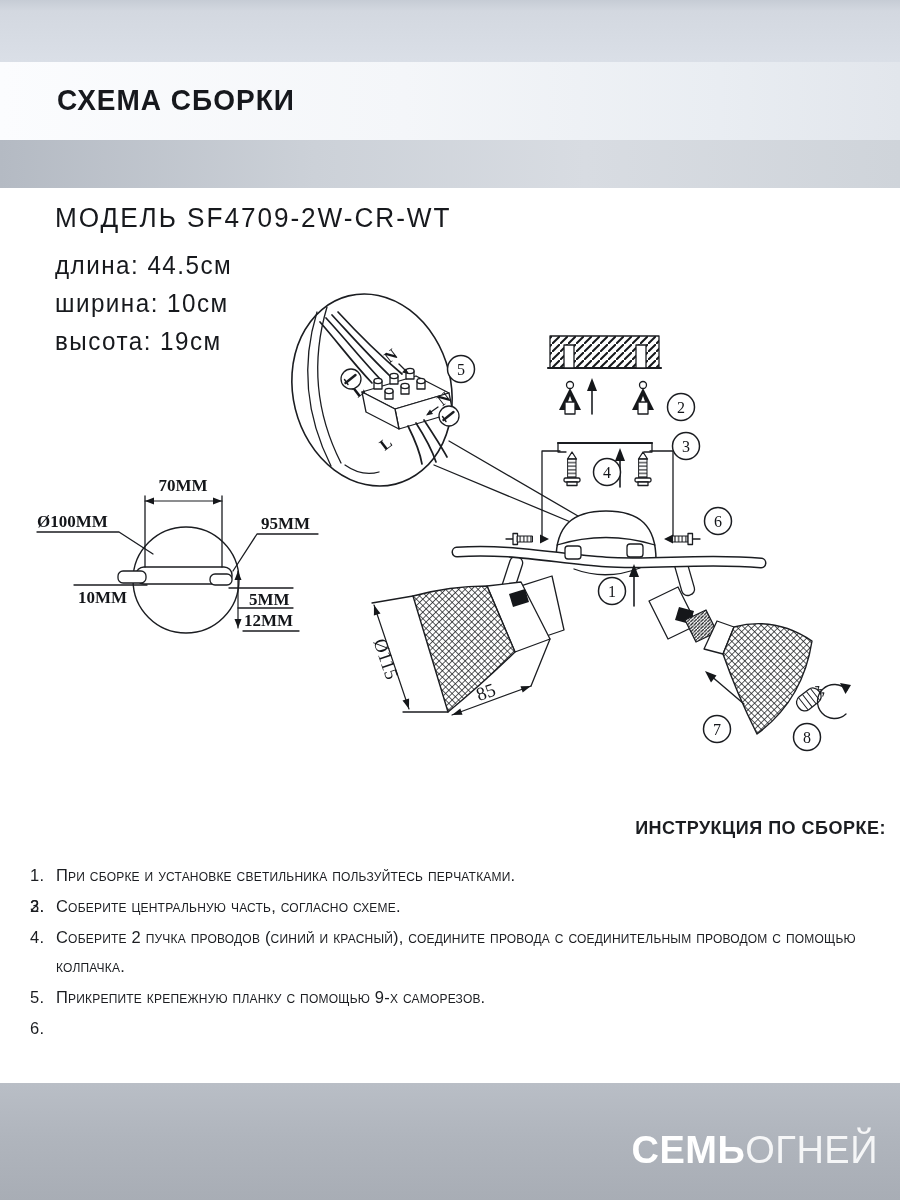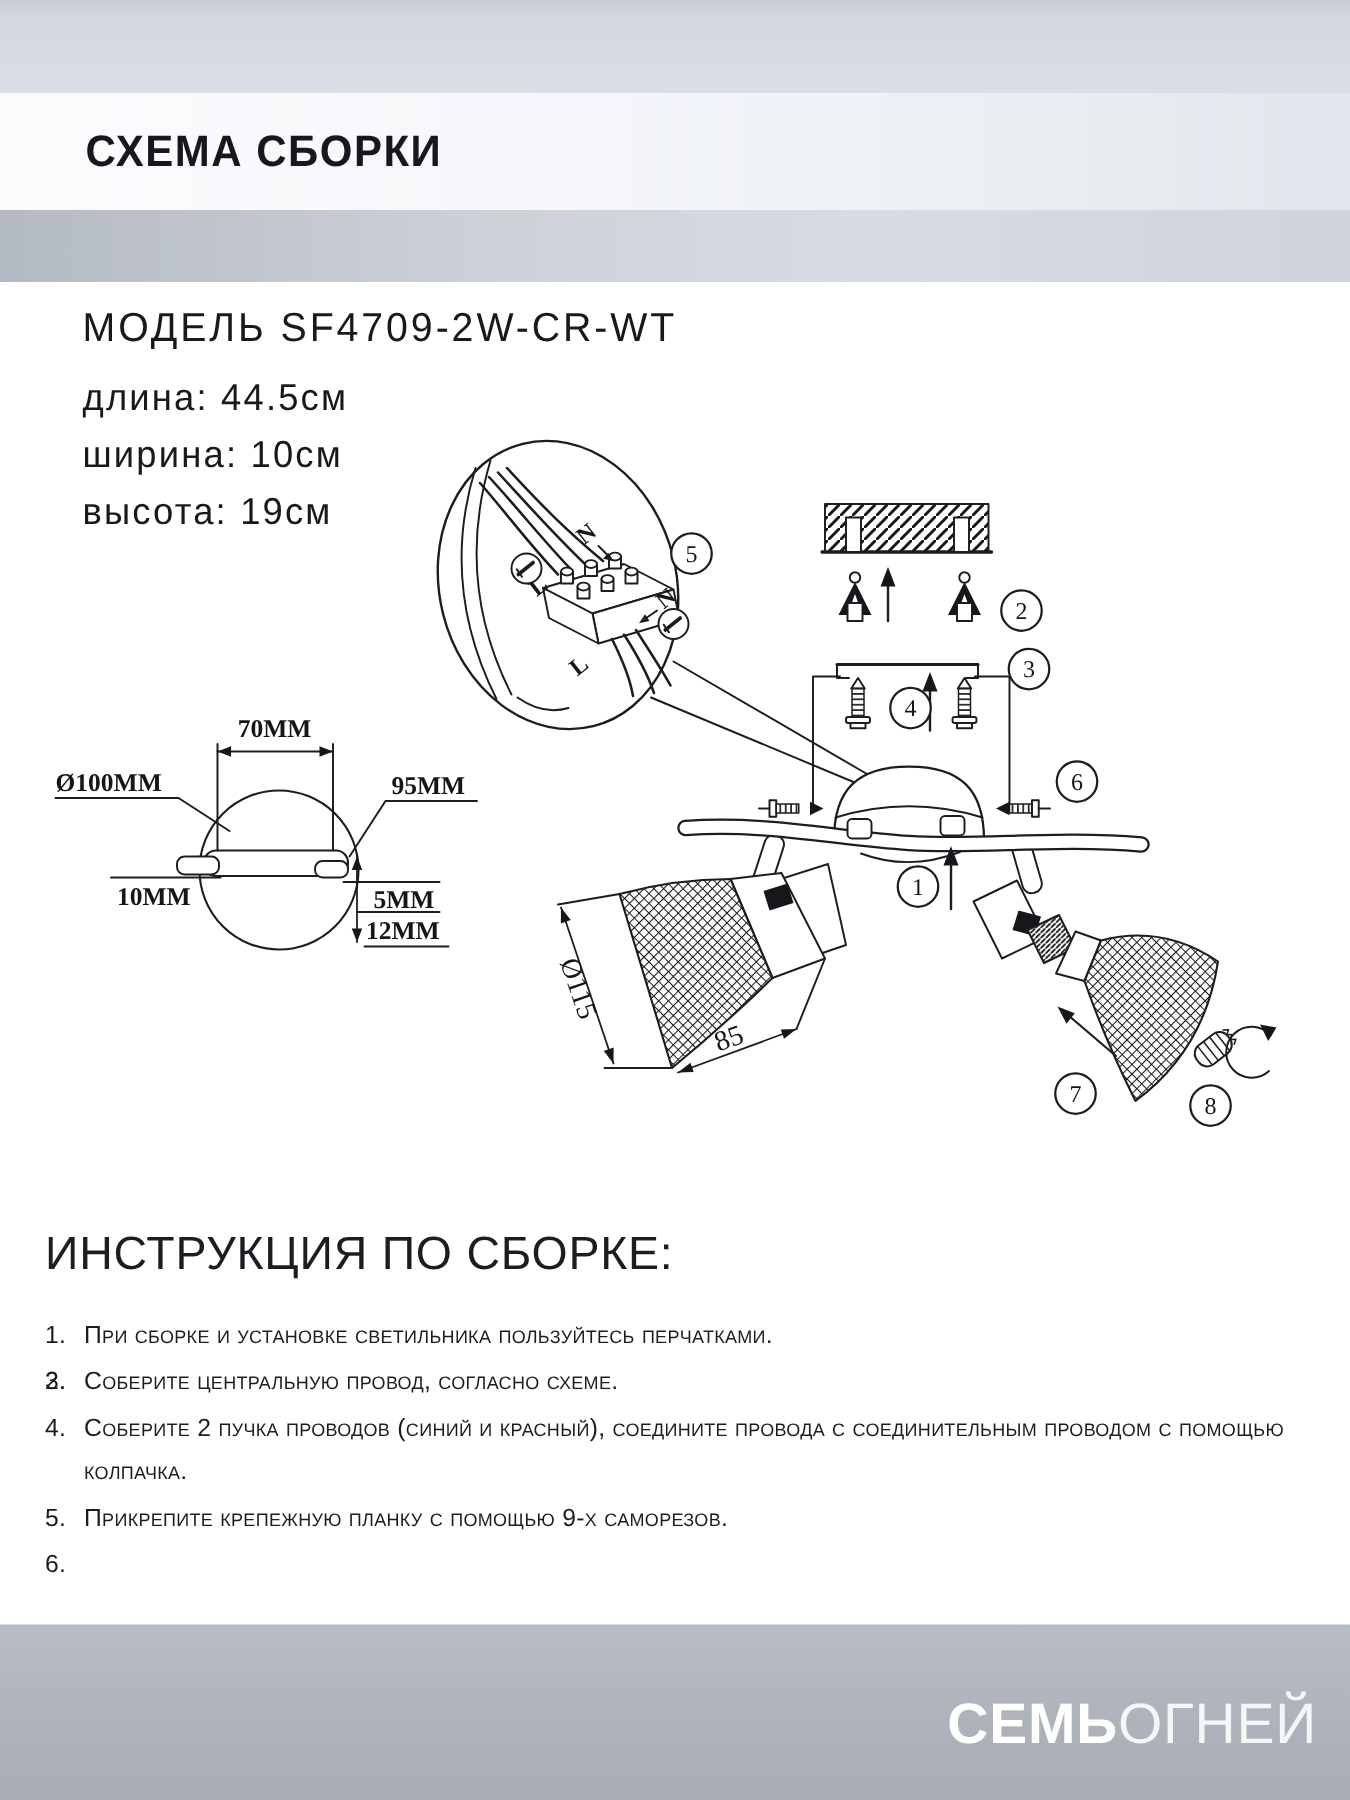--- a/index.html
+++ b/index.html
@@ -25,21 +25,21 @@
   
   .diagram{position:absolute;top:278px;left:0;width:900px;height:512px;}
   .diagram text{fill:#14161a;}
   .dim-label{font-family:"Liberation Serif",serif;font-weight:bold;font-size:17px;}
   .dim-label-lg{font-family:"Liberation Serif",serif;font-size:19px;}
   .callout-num{font-family:"Liberation Serif",serif;font-size:16px;}
   .wire-letter{font-family:"Liberation Serif",serif;font-weight:bold;font-size:16px;}
 
   
   .instructions{position:absolute;left:30px;top:818px;width:856px;color:#1b1d21;}
-  .instructions h2{margin:0 0 22px 0;font-size:31px;font-weight:normal;letter-spacing:.5px;}
+  .instructions h2{margin:0 0 22px 0;font-size:18px;font-weight:bold;letter-spacing:.5px;text-align:right;}
   .instr-list{list-style:none;margin:0;padding:0;}
   .instr-list li{position:relative;padding-left:26px;font-size:16.5px;line-height:29px;margin-bottom:2px;letter-spacing:.2px;}
   .instr-num{position:absolute;left:0;top:0;}
   .instr-text{font-variant:small-caps;}
 
   
   .footer{position:absolute;top:1083px;left:0;width:900px;height:117px;
     background:linear-gradient(180deg,#b9bec6 0%,#b0b5bd 45%,#a8adb5 100%);}
   .brand{position:absolute;top:46px;right:22px;font-size:38px;letter-spacing:.5px;color:#ffffff;white-space:nowrap;}
   .brand-bold{font-weight:bold;}
@@ -338,21 +338,21 @@
     <ul class="instr-list">
       <li>
         <span class="instr-num">1.</span>
         <span class="instr-text">При сборке и установке светильника пользуйтесь перчатками.</span>
       </li>
       <li>
         <span class="instr-num">2.</span>
       </li>
       <li>
         <span class="instr-num">3.</span>
-        <span class="instr-text">Соберите центральную провод, согласно схеме.</span>
+        <span class="instr-text">Соберите центральную часть, согласно схеме.</span>
       </li>
       <li>
         <span class="instr-num">4.</span>
         <span class="instr-text">Соберите 2 пучка проводов (синий и красный), соедините провода с соединительным проводом с помощью колпачка.</span>
       </li>
       <li>
         <span class="instr-num">5.</span>
         <span class="instr-text">Прикрепите крепежную планку с помощью 9-х саморезов.</span>
       </li>
       <li>

